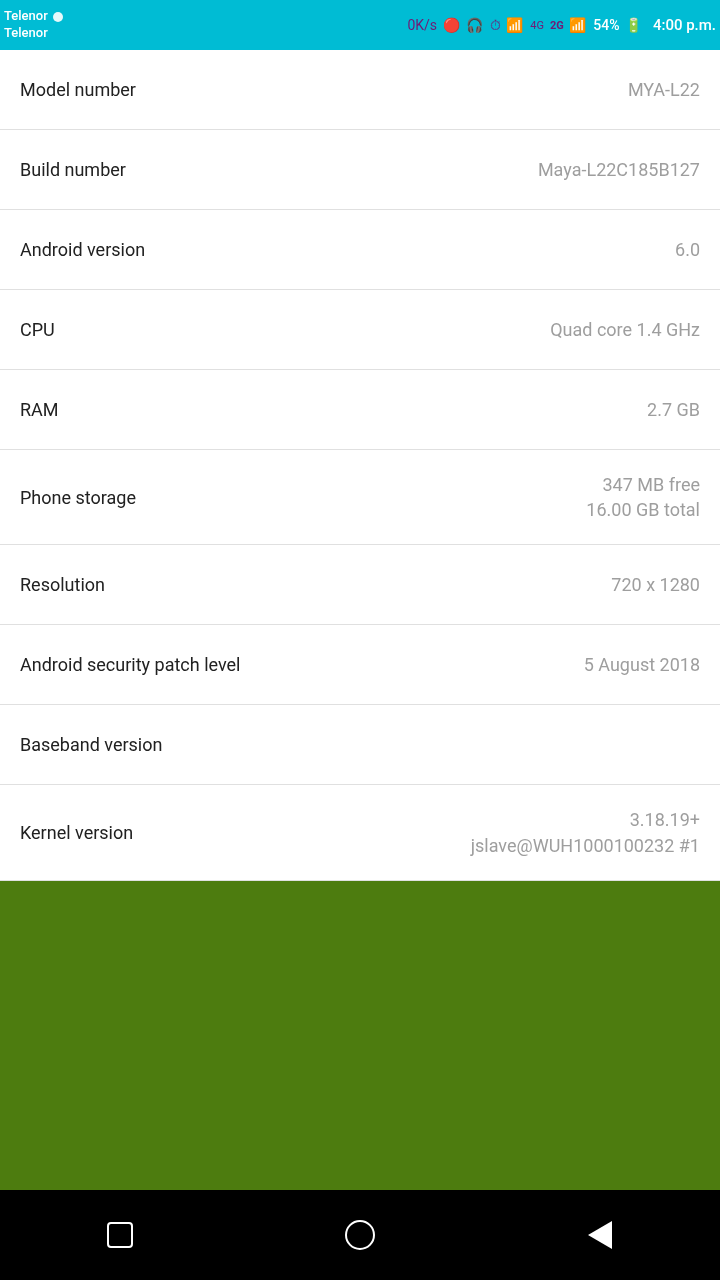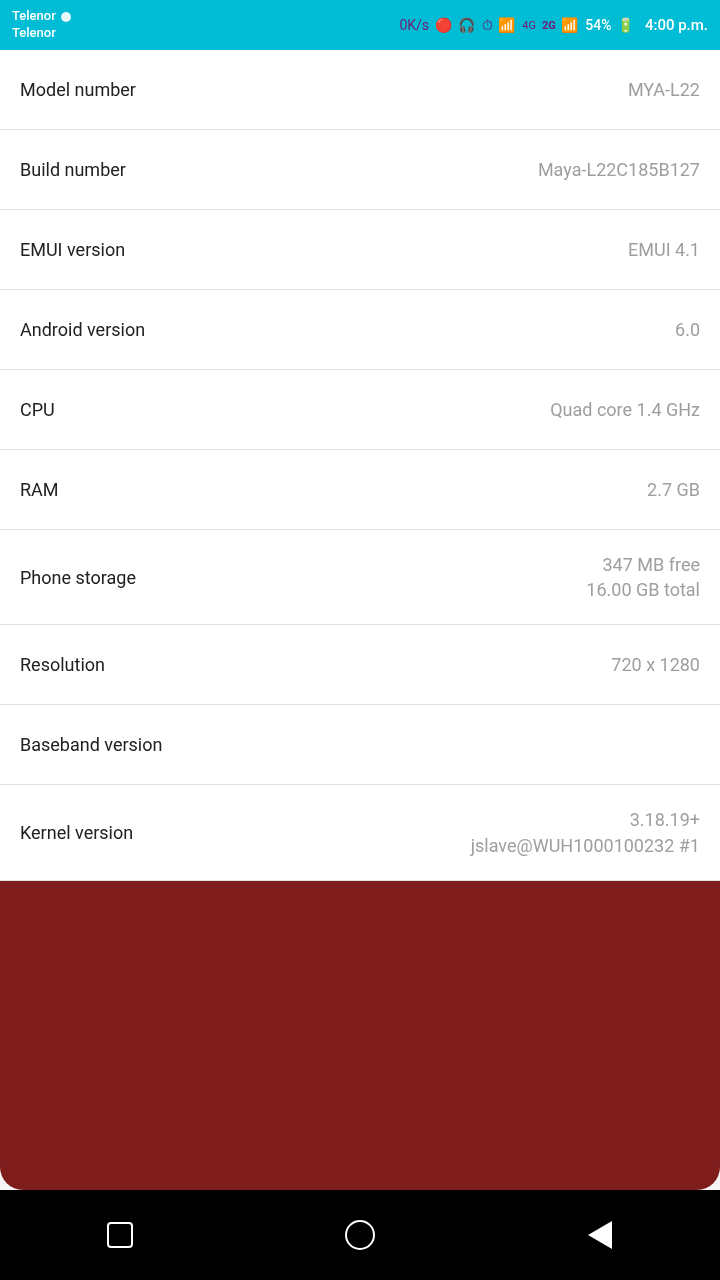--- a/index.html
+++ b/index.html
@@ -15,21 +15,21 @@
     }
 
     
     .status-bar {
       width: 100%;
       height: 50px;
       background: #00bcd4;
       display: flex;
       align-items: center;
       justify-content: space-between;
-      padding: 0 12px;
+      padding: 0 4px;
       flex-shrink: 0;
     }
 
     .status-left {
       display: flex;
       flex-direction: column;
       color: white;
       font-size: 13px;
       font-weight: 500;
       line-height: 1.3;
@@ -69,22 +69,21 @@
 
     .time {
       font-size: 15px;
       font-weight: 500;
       margin-left: 4px;
     }
 
     
     .content {
       flex: 1;
-      background: #7f1d1d;
-      border-radius: 23px;
+      background: #4d7c0f;
     }
 
     
     .info-row {
       background: #ffffff;
       padding: 22px 20px;
       display: flex;
       justify-content: space-between;
       align-items: center;
       border-bottom: 1px solid #e0e0e0;
@@ -186,24 +185,20 @@
 
 <div class="info-row">
       <span class="info-label">Model number</span>
       <span class="info-value" style="white-space: pre-line;">MYA-L22</span>
     </div>
     <div class="info-row">
       <span class="info-label">Build number</span>
       <span class="info-value" style="white-space: pre-line;">Maya-L22C185B127</span>
     </div>
     <div class="info-row">
-      <span class="info-label">EMUI version</span>
-      <span class="info-value" style="white-space: pre-line;">EMUI 4.1</span>
-    </div>
-    <div class="info-row">
       <span class="info-label">Android version</span>
       <span class="info-value" style="white-space: pre-line;">6.0</span>
     </div>
     <div class="info-row">
       <span class="info-label">CPU</span>
       <span class="info-value" style="white-space: pre-line;">Quad core 1.4 GHz</span>
     </div>
     <div class="info-row">
       <span class="info-label">RAM</span>
       <span class="info-value" style="white-space: pre-line;">2.7 GB</span>
@@ -211,20 +206,24 @@
     <div class="info-row">
       <span class="info-label">Phone storage</span>
       <span class="info-value" style="white-space: pre-line;">347  MB free
 16.00  GB total</span>
     </div>
     <div class="info-row">
       <span class="info-label">Resolution</span>
       <span class="info-value" style="white-space: pre-line;">720 x 1280</span>
     </div>
     <div class="info-row">
+      <span class="info-label">Android security patch level</span>
+      <span class="info-value" style="white-space: pre-line;">5 August 2018</span>
+    </div>
+    <div class="info-row">
       <span class="info-label">Baseband version</span>
     </div>
     <div class="info-row">
       <span class="info-label">Kernel version</span>
       <span class="info-value" style="white-space: pre-line;">3.18.19+
 jslave@WUH1000100232 #1</span>
     </div>
   </div>
 
 <div class="nav-bar">

